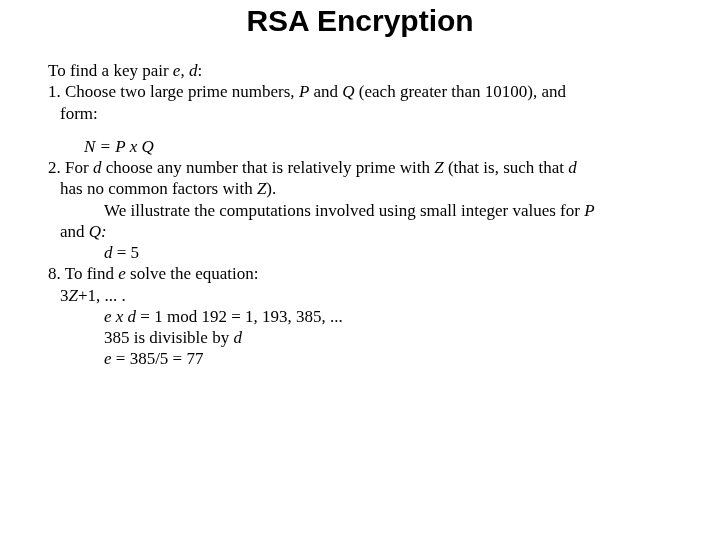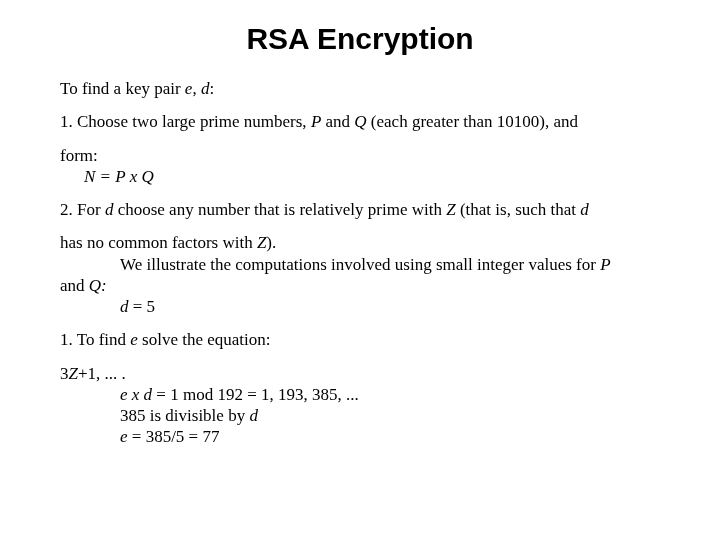--- a/index.html
+++ b/index.html
@@ -1,23 +1,23 @@
 <!DOCTYPE html>
 <html><head>
 <meta charset="utf-8">
 <style>
   html,body{margin:0;padding:0;width:720px;height:540px;background:#fff;font-family:"Times New Roman",Times,serif;color:#000}
-  .page{padding:22px 48px 0 48px}
+  .page{padding:4px 48px 0 48px}
   .title{font-family:Arial,Helvetica,sans-serif;font-size:30px;text-align:center;margin:0 0 22px 0}
   .body{font-size:17px;line-height:1.25}
   .em{font-style:italic}
-  .l0{margin:12px}
+  .l0{margin:0}
   .l1{margin:0 0 0 12px}
-  .l2{margin:0 0 0 36px}
-  .l3{margin:0 0 0 72px}
+  .l2{margin:12px 0 0 36px}
+  .l3{margin:0 0 0 56px}
 </style>
 </head>
 <body>
 
 <div class="page">
   <h1 class="title">RSA Encryption</h1>
 
   <div class="body">
 
     <p class="l0">
@@ -40,21 +40,21 @@
       <span>We illustrate the computations involved using small integer values for </span><span class="em">P</span>
     </p>
     <p class="l1">
       <span>and </span><span class="em">Q:</span>
     </p>
     <p class="l3">
       <span class="em">d </span><span>= 5</span>
     </p>
 
     <p class="l0">
-      <span>1.     To find </span><span class="em">e </span><span>solve the equation:</span>
+      <span>8.     To find </span><span class="em">e </span><span>solve the equation:</span>
     </p>
     <p class="l1">
       <span>3</span><span class="em">Z</span><span>+1, ... .</span>
     </p>
     <p class="l3">
       <span class="em">e x d </span><span>=  1 mod 192   = 1, 193, 385, ...</span>
     </p>
     <p class="l3">
       <span>385 is divisible by </span><span class="em">d</span>
     </p>

